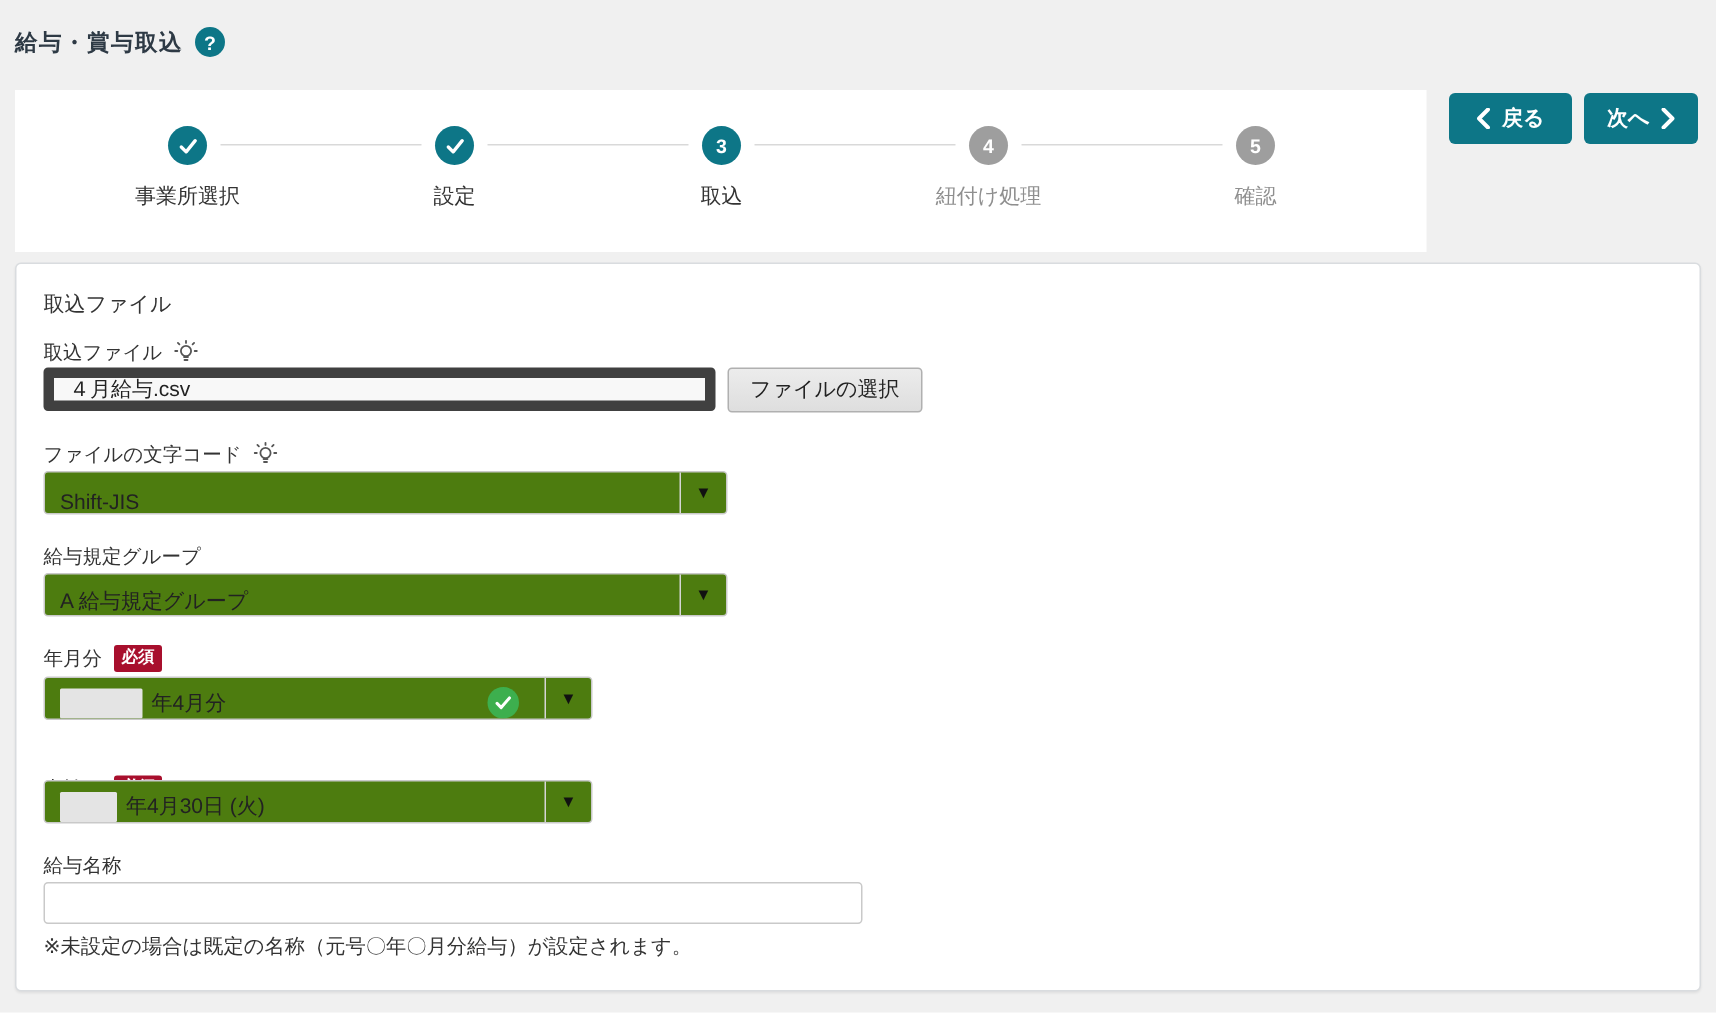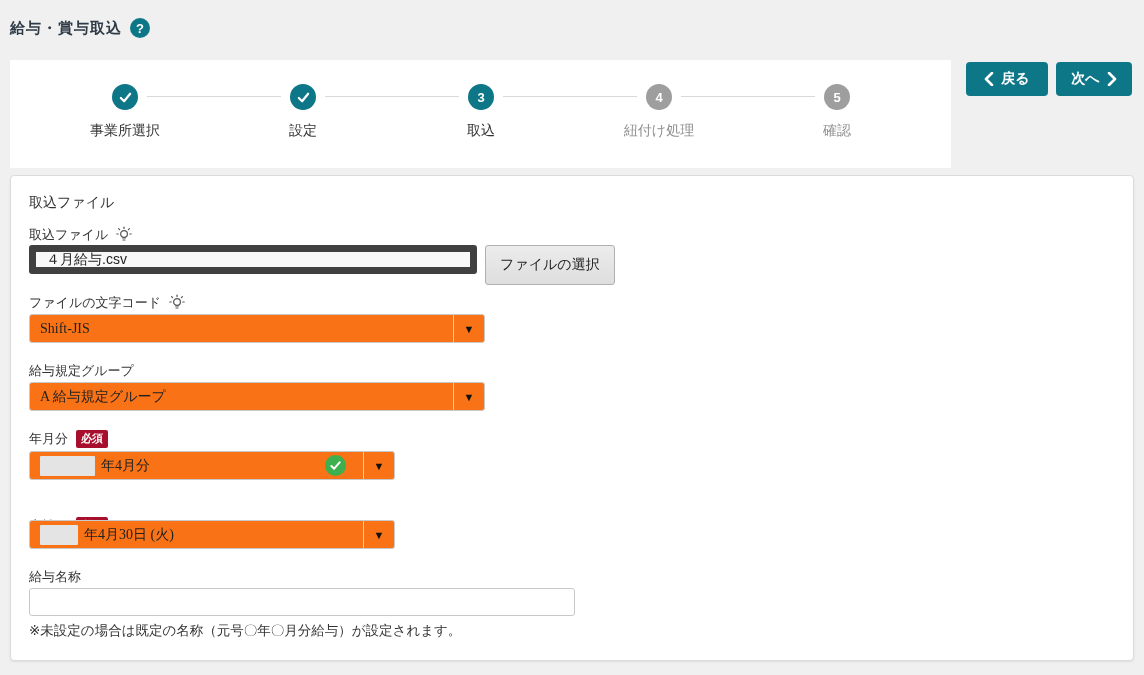--- a/index.html
+++ b/index.html
@@ -70,28 +70,28 @@
   .req-badge {
     background:#a80f2d; color:#fff; font-size:11px; line-height:1;
     padding:3px 5px 4px; border-radius:2px; font-weight:bold;
   }
   .text-field {
     position:absolute; left:18px; height:29px;
     border:7px solid #404040; border-radius:3px; background:#f8f8f8;
     font-size:14px; color:#222; display:flex; align-items:center; padding:0 10px;
   }
   .file-btn {
-    position:absolute; height:40px; border:1px solid #b0b0b0; border-radius:3px;
+    position:absolute; height:30px; border:1px solid #b0b0b0; border-radius:3px;
     background:linear-gradient(#ececec,#dedede);
     font-family:inherit; font-size:14px; color:#222; padding:0 14px; cursor:pointer;
   }
   .selectbox {
-    position:absolute; left:18px; height:29px; background:#f97316;
+    position:absolute; left:18px; height:29px; background:#4d7c0f;
     border:1px solid #c9c9c9; border-radius:3px; cursor:pointer;
-    display:flex; align-items:center;font-family:Liberation Serif, serif;
+    display:flex; align-items:flex-end;
   }
   .selectbox .sel-value {
     flex:1; font-size:14px; color:#222; padding:0 10px;
     display:flex; align-items:center; gap:6px; overflow:hidden; white-space:nowrap;
   }
   .sel-caret {
     width:31px; align-self:stretch; border-left:1px solid #d5d5d5;
     display:flex; align-items:center; justify-content:center;
     font-size:11px; color:#111;
   }

